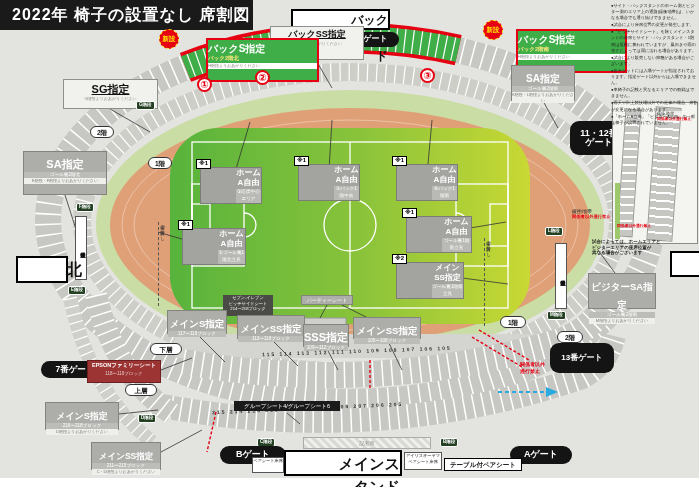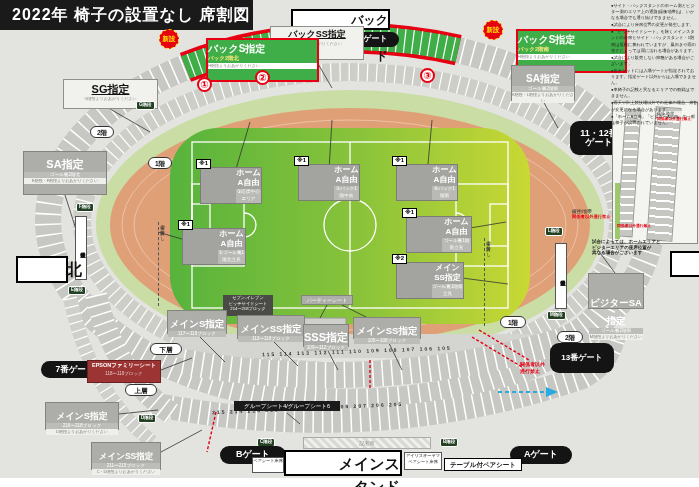--- a/index.html
+++ b/index.html
@@ -316,21 +316,21 @@
   <div class="abs stair" style="left:545px;top:227px">L階段</div>
   <div class="abs stair" style="left:547px;top:311px">M階段</div>
   <div class="abs wlite vert" style="left:555px;top:243px;width:12px;height:66px;font-size:5px">大型映像装置</div>
   <div class="abs vert" style="left:484px;top:238px;height:88px;font-size:4.5px;color:#333;border-left:1px dashed #555;padding-left:1px">椅子の設置なし</div>
   <div class="abs pill" style="left:500px;top:316px;width:26px;height:12px;font-size:6.5px;line-height:11px">1階</div>
   <div class="abs pill" style="left:557px;top:331px;width:26px;height:12px;font-size:6.5px;line-height:11px">2階</div>
   <div class="abs gate" style="left:550px;top:343px;width:64px;height:30px;font-size:8px">13番ゲート</div>
   <div class="abs pre red" style="left:520px;top:361px;width:46px;font-size:5px;font-weight:bold;line-height:1.3">関係者以外
 通行禁止</div>
 
-  <div class="abs gray" style="left:588px;top:273px;width:56px;height:36px;padding-top:18px">
+  <div class="abs gray" style="left:588px;top:273px;width:68px;height:36px;padding-top:2px">
     <span class="t" style="font-size:9.5px">ビジターSA指定</span>
     <span class="s">ゴール裏2階南</span>
     <span class="st">M階段よりおあがりください</span>
   </div>
 
   <div class="abs" style="left:612px;top:102px;width:86px;height:142px;background:#f4f4f0;border:1px solid #8a8a86">
     <div class="abs vblocks" style="left:8px;top:6px;width:16px;height:128px;transform:rotate(4deg)"></div>
     <div class="abs vblocks" style="left:38px;top:4px;width:26px;height:134px;transform:rotate(4deg)"></div>
     <div class="abs" style="left:2px;top:80px;width:5px;height:56px;background:#9dc86e"></div>
     <div class="abs buffer" style="left:44px;top:8px;width:40px;background:rgba(244,244,240,.85)">

